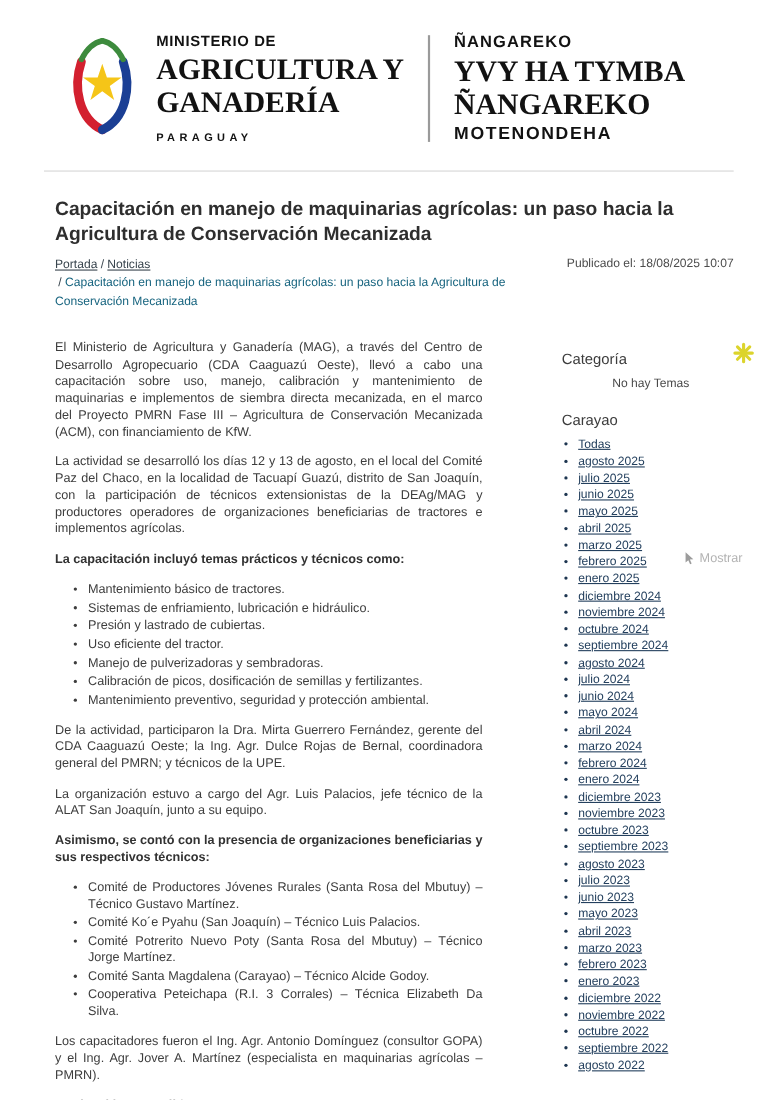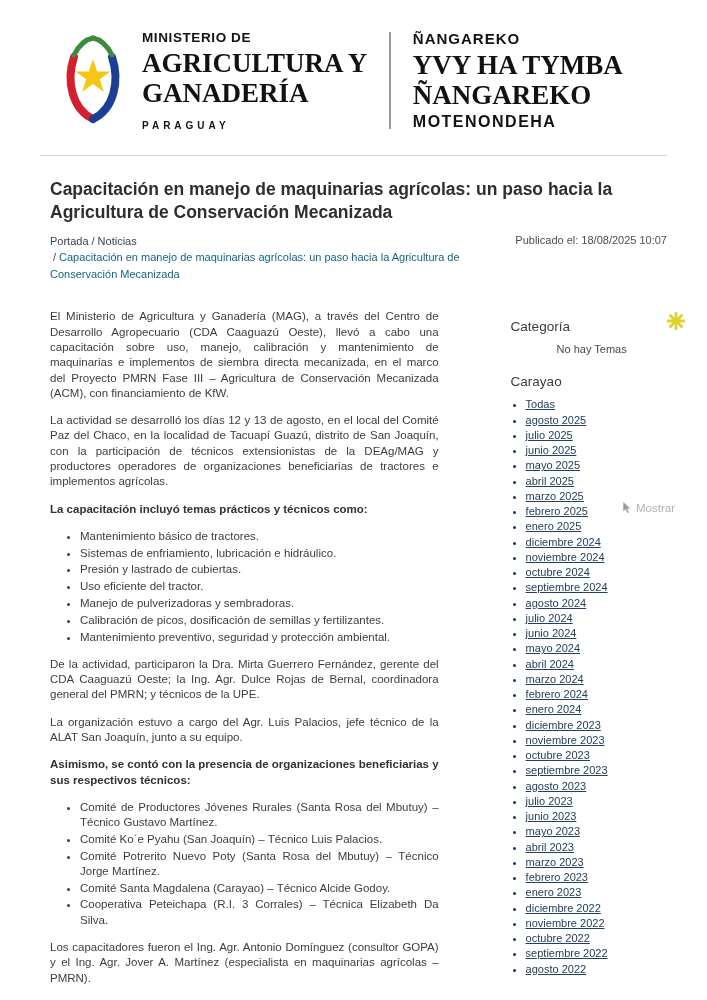--- a/index.html
+++ b/index.html
@@ -19,21 +19,21 @@
   .g-small-top { font-size:15px; font-weight:bold; letter-spacing:1px; margin-bottom:3px; }
   .g-big { font-family:"Liberation Serif", serif; font-size:27px; font-weight:bold; line-height:1.12; }
   .g-small-bottom { font-size:16px; font-weight:bold; letter-spacing:1.5px; margin-top:3px; }
   .header-rule { border:none; border-top:1px solid #d6d6d6; margin:12px 40px 0 40px; }
 
   
   main { padding:22px 40px 0 50px; }
   .page-title { font-size:17.5px; line-height:1.3; color:#2e2e2e; font-weight:bold; max-width:600px; }
   .meta-row { display:flex; justify-content:space-between; align-items:flex-start; margin-top:9px; }
   .breadcrumb { font-size:11px; line-height:1.5; max-width:430px; }
-  .crumb-link { color:#39454e; cursor:pointer;text-align:right; }
+  .crumb-link { color:#39454e; text-decoration:underline; cursor:pointer;text-align:right; }
   .crumb-sep { color:#39454e; margin:0 3px; }
   .crumb-current { color:#17647f; cursor:pointer; text-decoration:none; }
   .published { font-size:11px; color:#4c4c4c; white-space:nowrap; padding-top:1px; }
 
   .content-row { display:flex; margin-top:27px; }
   article { width:410px; font-size:11.5px; line-height:1.33; color:#3d3d3d; text-align:justify; }
   article p { margin-bottom:12px; }
   article .bold { font-weight:bold; color:#323232; }
   article ul { margin:0 0 12px 0; padding-left:30px; }
   article li { margin-bottom:1.5px; }

